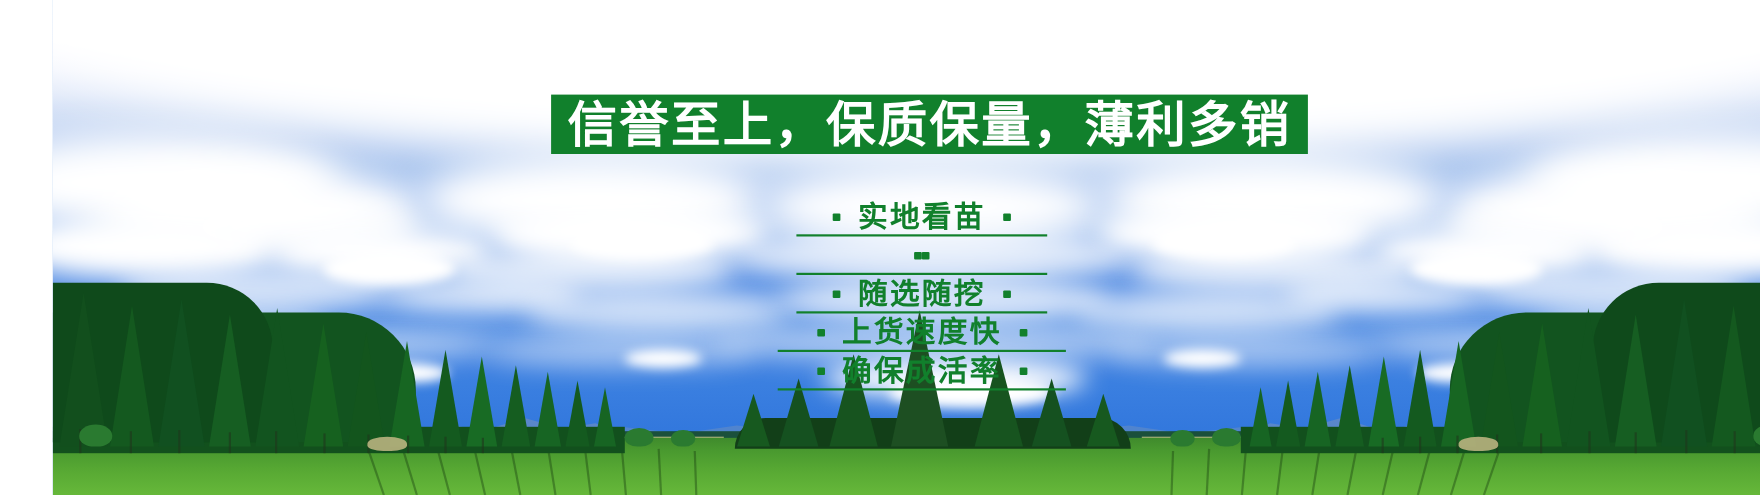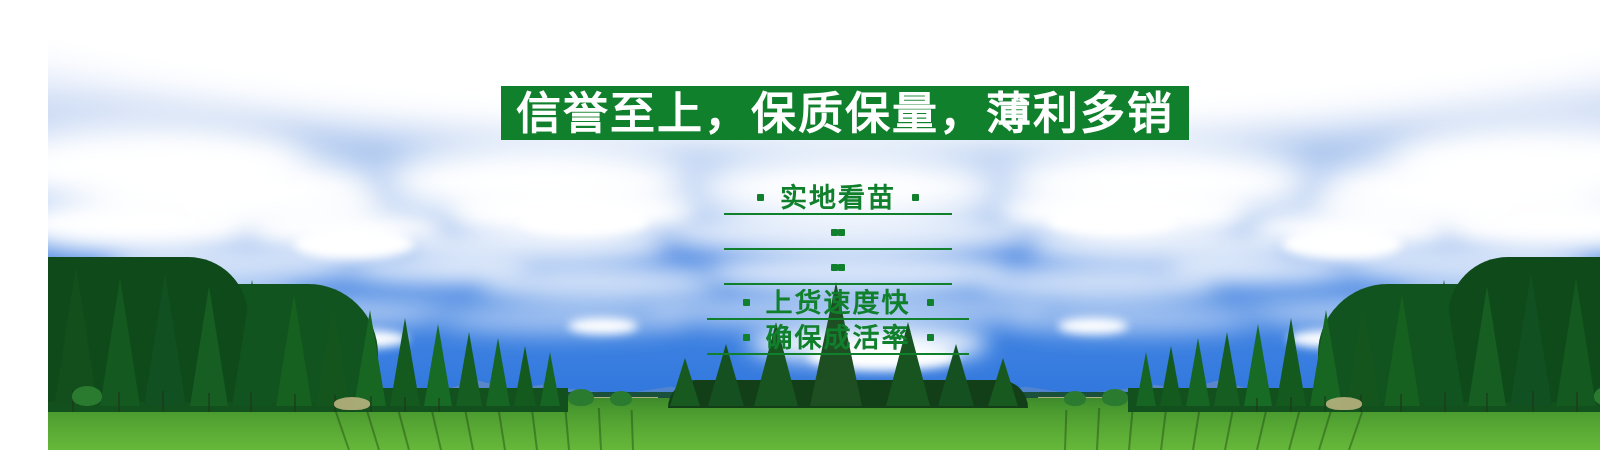--- a/index.html
+++ b/index.html
@@ -417,20 +417,21 @@
     </div>
 
     <div class="feature">
       <span class="dot"></span>
       <span class="dot"></span>
       <span class="bar" style="width:228px;"></span>
     </div>
 
     <div class="feature">
       <span class="dot"></span>
+      <span class="txt">随选随挖</span>
       <span class="dot"></span>
       <span class="bar" style="width:228px;"></span>
     </div>
 
     <div class="feature">
       <span class="dot"></span>
       <span class="txt">上货速度快</span>
       <span class="dot"></span>
       <span class="bar" style="width:262px;"></span>
     </div>

